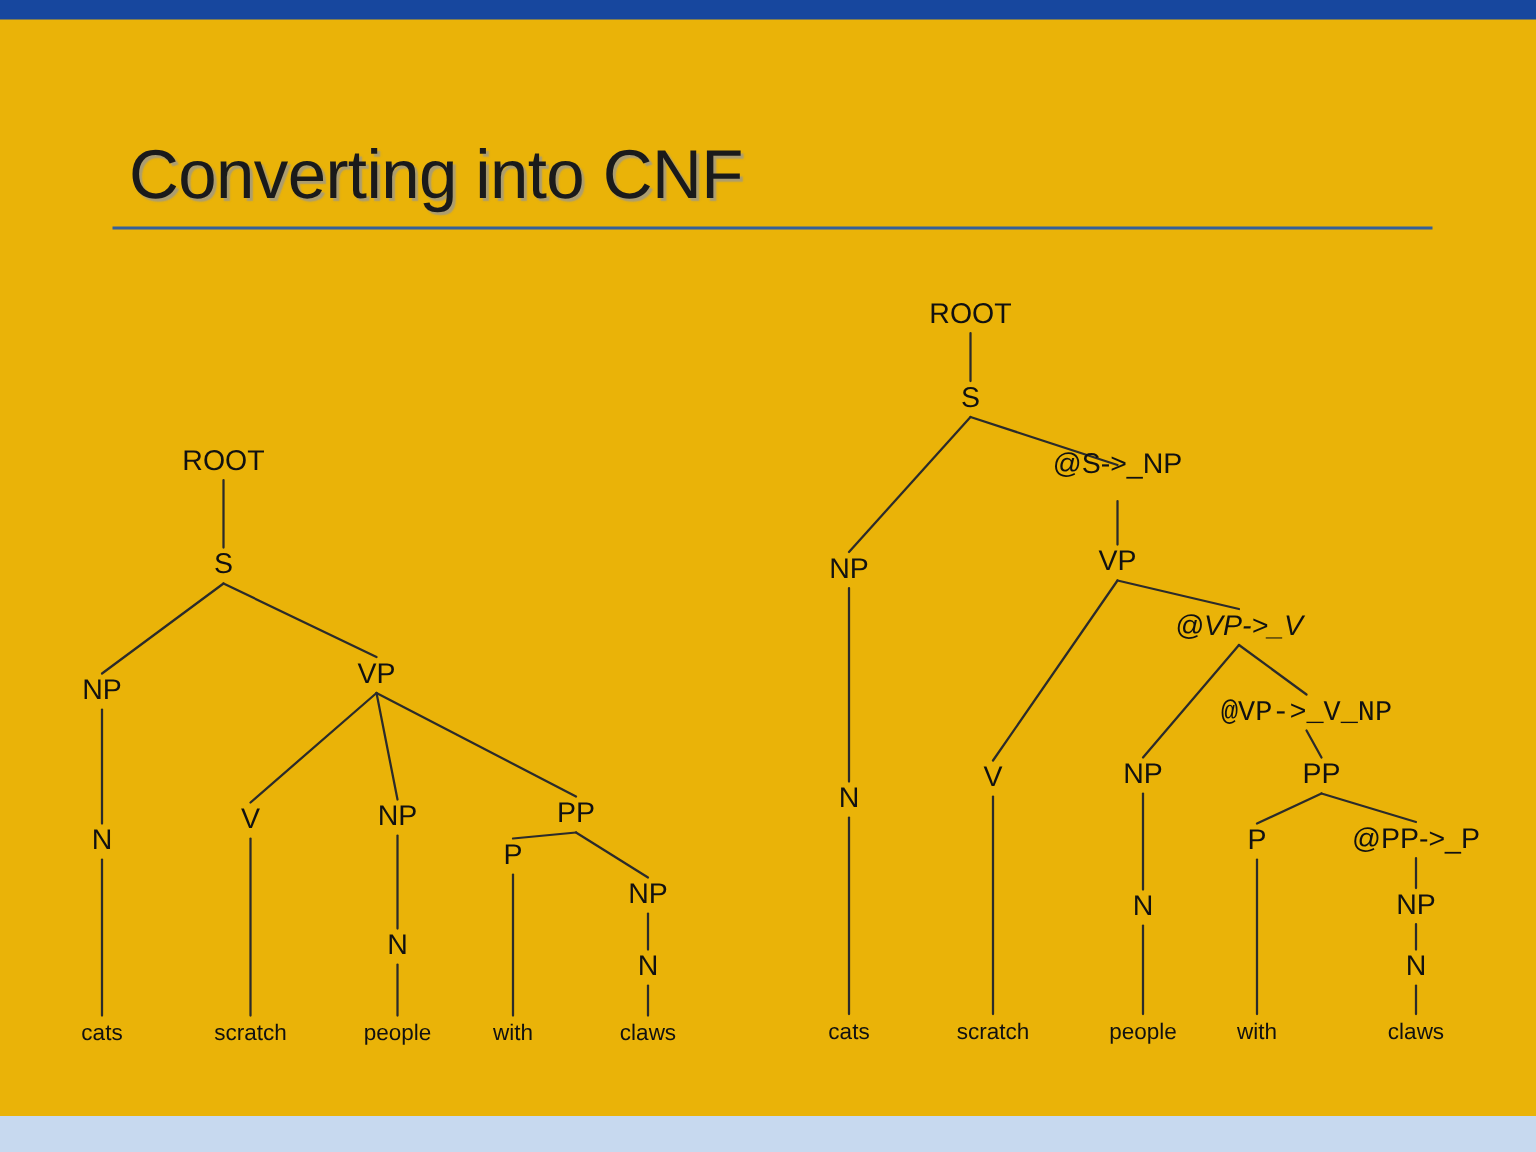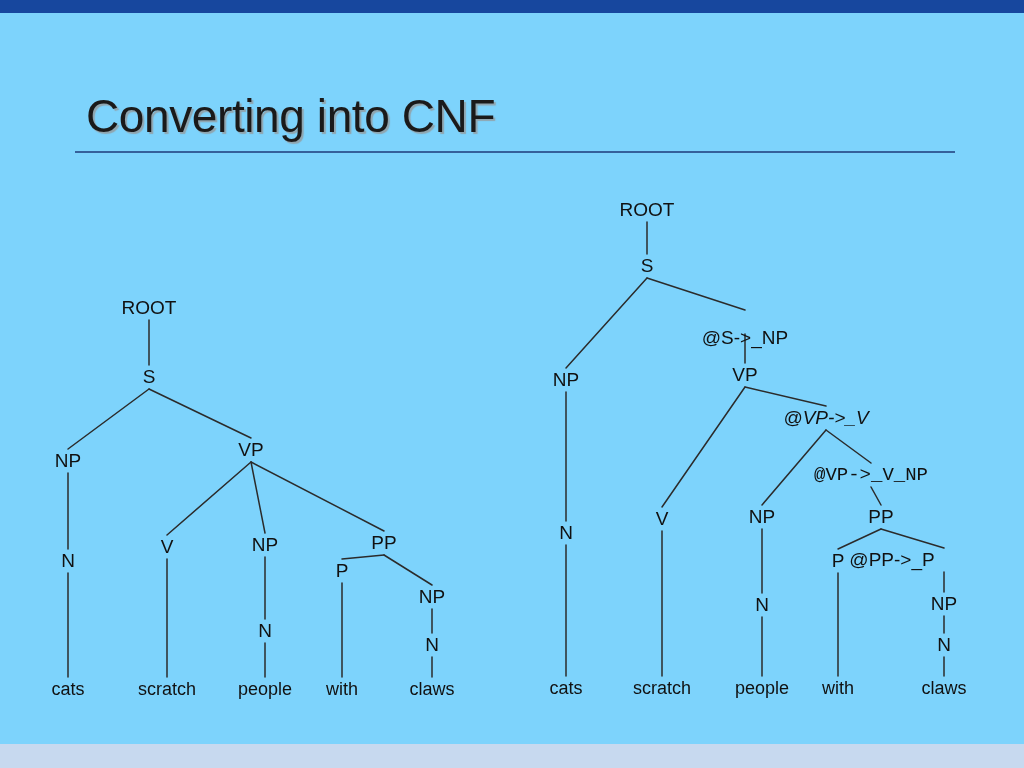--- a/index.html
+++ b/index.html
@@ -10,21 +10,21 @@
     width: 1024px;
     height: 768px;
     background: #ffffff;
     font-family: "Liberation Sans", sans-serif;
     overflow: hidden;
     position: relative;
   }
   #slide {
     position: absolute;
     inset: 0;
-    background: #7dd3fc;
+    background: #eab308;
   }
   .top-band {
     position: absolute;
     left: 0; top: 0;
     width: 1024px;
     height: 13px;
     background: #17479e;
   }
   .footer-band {
     position: absolute;
@@ -81,21 +81,21 @@
     transform: translate(-50%, -50%);
     font-family: "Liberation Sans", sans-serif;
     color: #111111;
     white-space: nowrap;
     text-align: right;
   }
   .node.nt {
     font-size: 19px;
   }
   .node.leaf {
-    font-size: 18px;
+    font-size: 15px;
   }
   .node.binar {
     font-size: 19px;
   }
 </style>
 </head>
 <body>
 
 <div id="slide">
 
@@ -158,29 +158,29 @@
       <div class="node nt" style="left: 432px; top: 597px;">NP</div>
       <div class="node nt" style="left: 432px; top: 645px;">N</div>
       <div class="node leaf" style="left: 68px; top: 689px;">cats</div>
       <div class="node leaf" style="left: 167px; top: 689px;">scratch</div>
       <div class="node leaf" style="left: 265px; top: 689px;">people</div>
       <div class="node leaf" style="left: 342px; top: 689px;">with</div>
       <div class="node leaf" style="left: 432px; top: 689px;">claws</div>
       <div class="node nt" style="left: 647px; top: 210px;">ROOT</div>
       <div class="node nt" style="left: 647px; top: 266px;">S</div>
       <div class="node nt" style="left: 566px; top: 380px;">NP</div>
-      <div class="node binar" style="left: 745px; top: 338px;">@S-&gt;_NP</div>
+      <div class="node binar" style="left: 745px; top: 310px;">@S-&gt;_NP</div>
       <div class="node nt" style="left: 745px; top: 375px;">VP</div>
       <div class="node nt" style="left: 662px; top: 519px;">V</div>
       <div class="node binar" style="left: 826px; top: 418px; font-style: italic;">@VP-&gt;_V</div>
       <div class="node nt" style="left: 762px; top: 517px;">NP</div>
       <div class="node binar" style="left: 871px; top: 475px; font-family: Liberation Mono, monospace;">@VP-&gt;_V_NP</div>
       <div class="node nt" style="left: 881px; top: 517px;">PP</div>
       <div class="node nt" style="left: 838px; top: 561px;">P</div>
-      <div class="node binar" style="left: 892px; top: 560px;">@PP-&gt;_P</div>
+      <div class="node binar" style="left: 944px; top: 560px;">@PP-&gt;_P</div>
       <div class="node nt" style="left: 566px; top: 533px;">N</div>
       <div class="node nt" style="left: 762px; top: 605px;">N</div>
       <div class="node nt" style="left: 944px; top: 604px;">NP</div>
       <div class="node nt" style="left: 944px; top: 645px;">N</div>
       <div class="node leaf" style="left: 566px; top: 688px;">cats</div>
       <div class="node leaf" style="left: 662px; top: 688px;">scratch</div>
       <div class="node leaf" style="left: 762px; top: 688px;">people</div>
       <div class="node leaf" style="left: 838px; top: 688px;">with</div>
       <div class="node leaf" style="left: 944px; top: 688px;">claws</div>
     </div>

